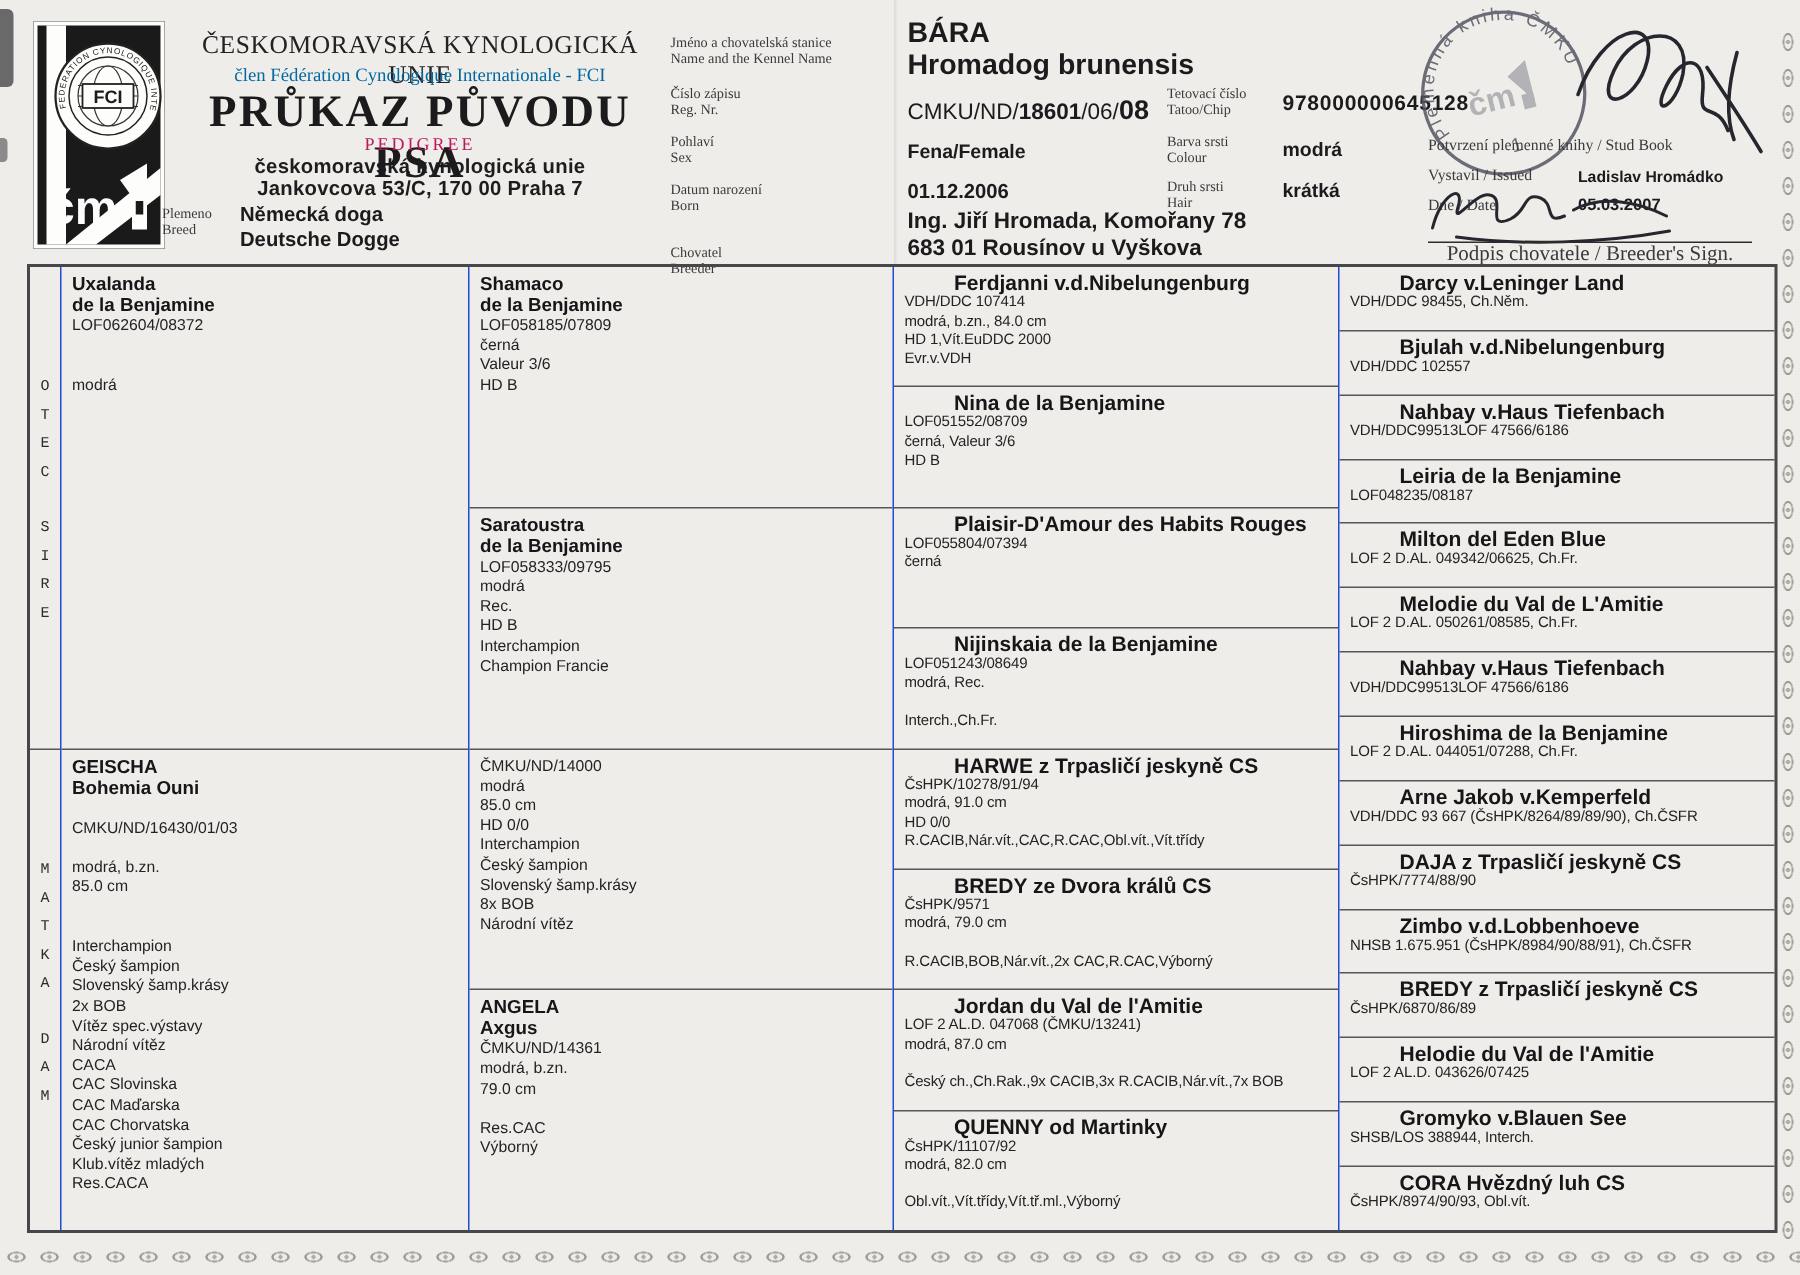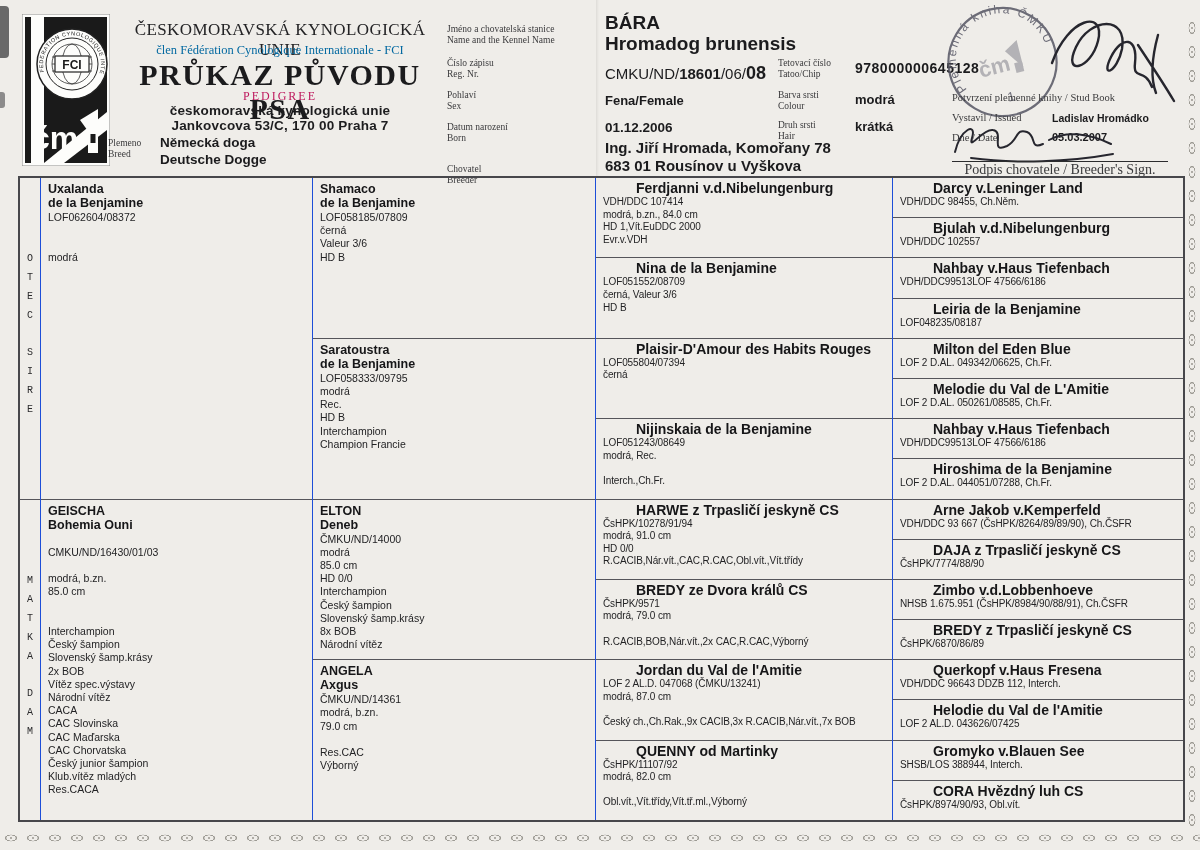--- a/index.html
+++ b/index.html
@@ -244,22 +244,20 @@
         <div class="aname pre">Saratoustra
 de la Benjamine</div>
         <div class="adet pre">LOF058333/09795
 modrá
 Rec.
 HD B
 Interchampion
 Champion Francie</div>
       </div>
       <div class="pcell">
-        <div class="aname pre">ELTON
-Deneb</div>
         <div class="adet pre">ČMKU/ND/14000
 modrá
 85.0 cm
 HD 0/0
 Interchampion
 Český šampion
 Slovenský šamp.krásy
 8x BOB
 Národní vítěz</div>
       </div>
@@ -374,24 +372,20 @@
       </div>
       <div class="pcell">
         <div class="aname">Zimbo v.d.Lobbenhoeve</div>
         <div class="adet">NHSB 1.675.951 (ČsHPK/8984/90/88/91), Ch.ČSFR</div>
       </div>
       <div class="pcell">
         <div class="aname">BREDY z Trpasličí jeskyně CS</div>
         <div class="adet">ČsHPK/6870/86/89</div>
       </div>
       <div class="pcell">
-        <div class="aname">Querkopf v.Haus Fresena</div>
-        <div class="adet">VDH/DDC 96643 DDZB 112, Interch.</div>
-      </div>
-      <div class="pcell">
         <div class="aname">Helodie du Val de l'Amitie</div>
         <div class="adet">LOF 2 AL.D. 043626/07425</div>
       </div>
       <div class="pcell">
         <div class="aname">Gromyko v.Blauen See</div>
         <div class="adet">SHSB/LOS 388944, Interch.</div>
       </div>
       <div class="pcell">
         <div class="aname">CORA Hvězdný luh CS</div>
         <div class="adet">ČsHPK/8974/90/93, Obl.vít.</div>

